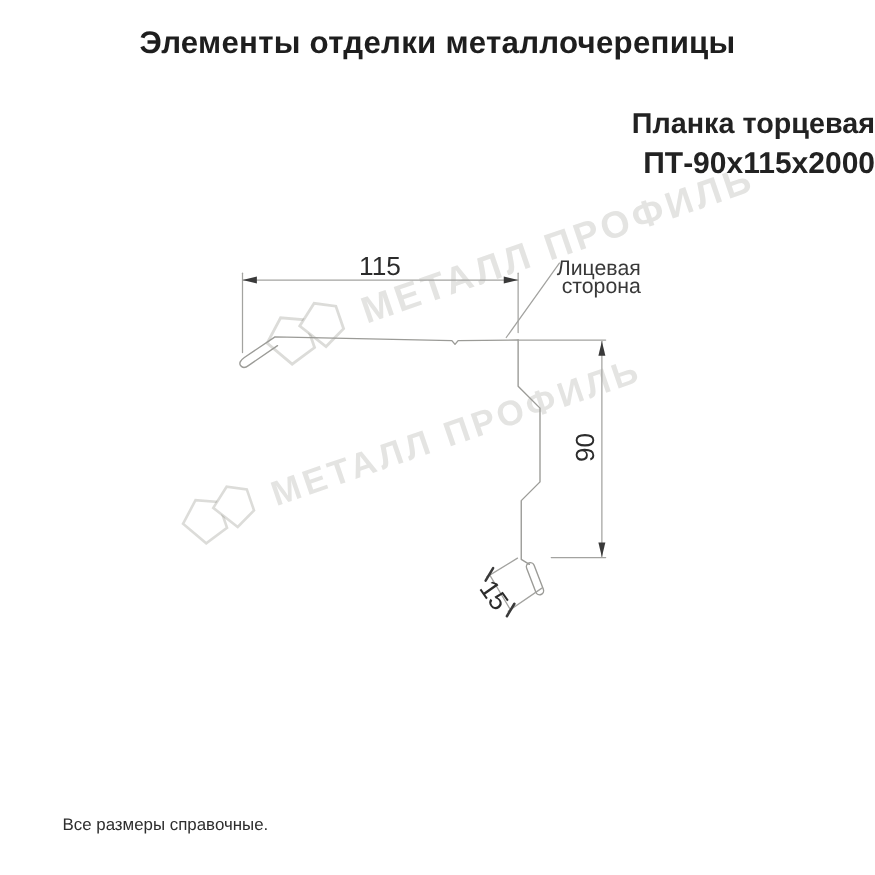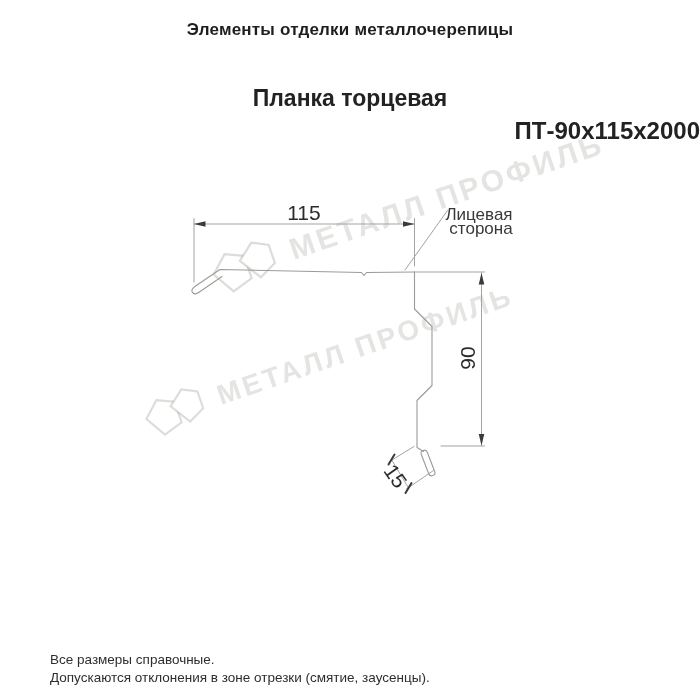--- a/index.html
+++ b/index.html
@@ -2,22 +2,22 @@
 <html><head>
 <meta charset="utf-8">
 <style>
   html,body{margin:0;padding:0;}
   .page{
     position:relative;width:700px;height:700px;background:#ffffff;overflow:hidden;
     font-family:"Liberation Sans", sans-serif;color:#1f1f1f;
   }
   
   .hdr-title{position:absolute;left:0;top:20px;width:700px;text-align:center;
-    font-size:17px;font-weight:bold;letter-spacing:.2px;color:#1e1e1e;}
-  .hdr-sub{position:absolute;left:0;top:85px;width:700px;text-align:center;
+    font-size:25px;font-weight:bold;letter-spacing:.2px;color:#1e1e1e;}
+  .hdr-sub{position:absolute;left:0;top:85px;width:700px;text-align:right;
     font-size:23px;font-weight:bold;color:#222;}
   .hdr-model{position:absolute;left:0;top:117px;width:700px;text-align:right;
     font-size:24px;font-weight:bold;color:#222;}
   
   .ftr{position:absolute;left:13px;font-size:13.5px;color:#2e2e2e;margin-left:37px;}
   .ftr.l1{top:652px;}
   .ftr.l2{top:670px;}
   
   .wm{position:absolute;display:flex;align-items:center;gap:12px;
       transform-origin:0 0;transform:rotate(-19deg);white-space:nowrap;pointer-events:none;}
@@ -101,15 +101,14 @@
     <g>
       <text class="dimtxt" x="304" y="220" text-anchor="middle">115</text>
       <text class="dimtxt" transform="translate(468 358) rotate(-90)" text-anchor="middle" dy="0.35em">90</text>
       <text class="dimtxt" transform="translate(395.5 476) rotate(55)" text-anchor="middle" dy="0.35em" font-size="20">15</text>
       <text class="facetxt" x="479" y="220" text-anchor="middle">Лицевая</text>
       <text class="facetxt" x="481" y="234" text-anchor="middle">сторона</text>
     </g>
   </svg>
 
   <div class="ftr l1">Все размеры справочные.</div>
-  <div class="ftr l2">Допускаются отклонения в зоне отрезки (смятие, заусенцы).</div>
 
 </div>
 
 </body></html>

